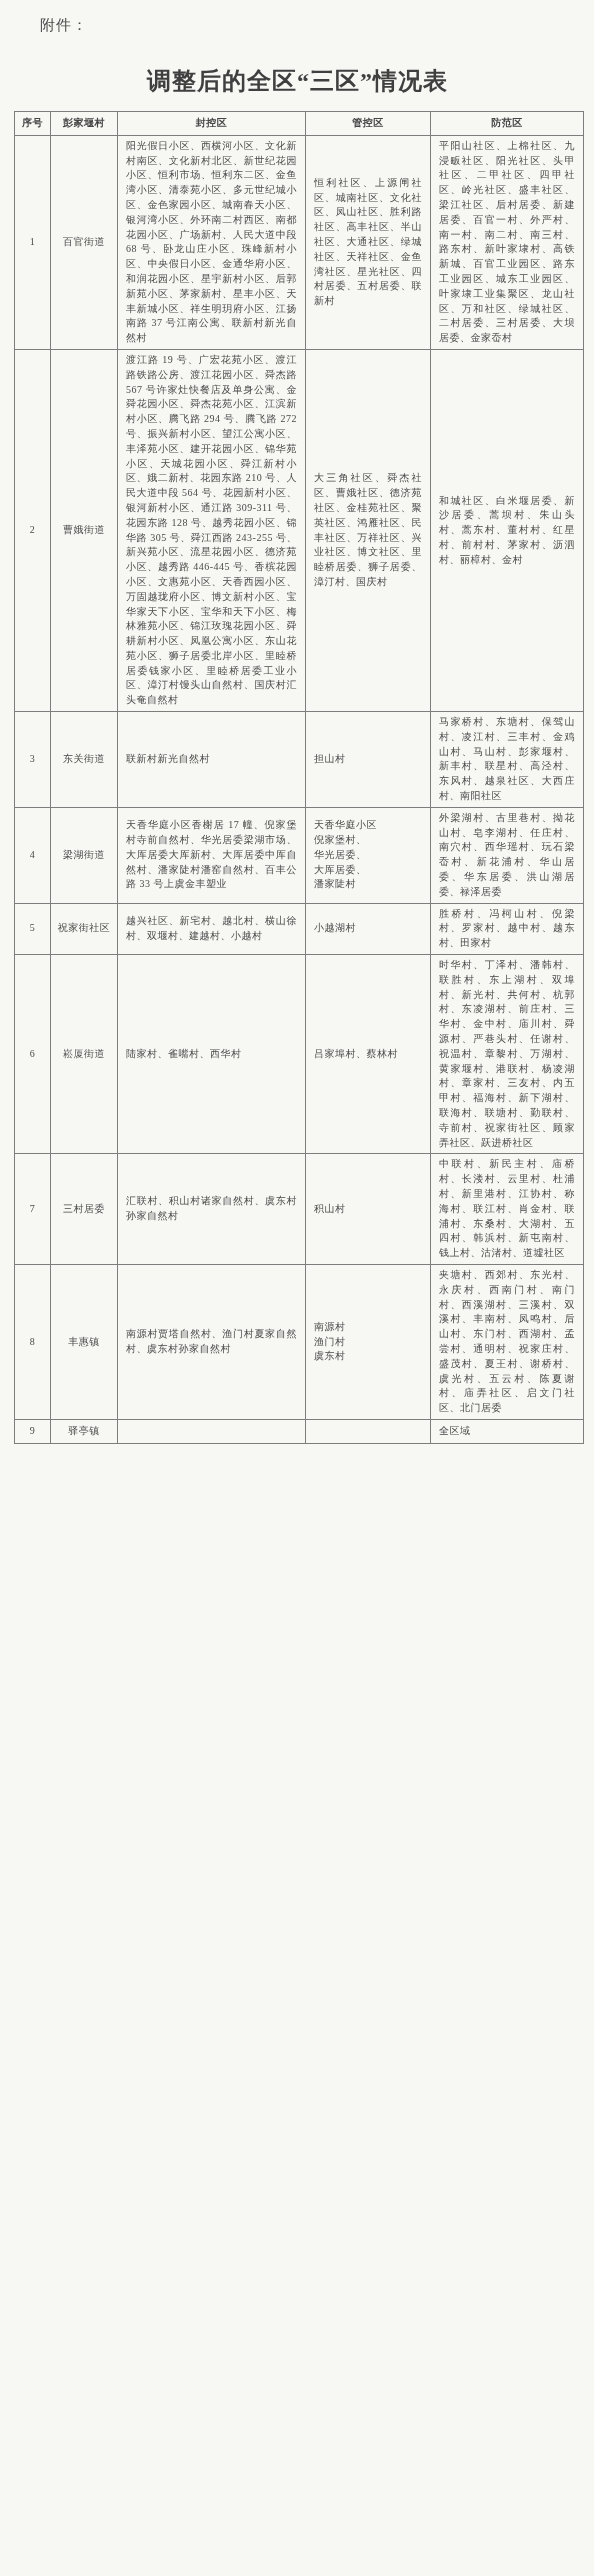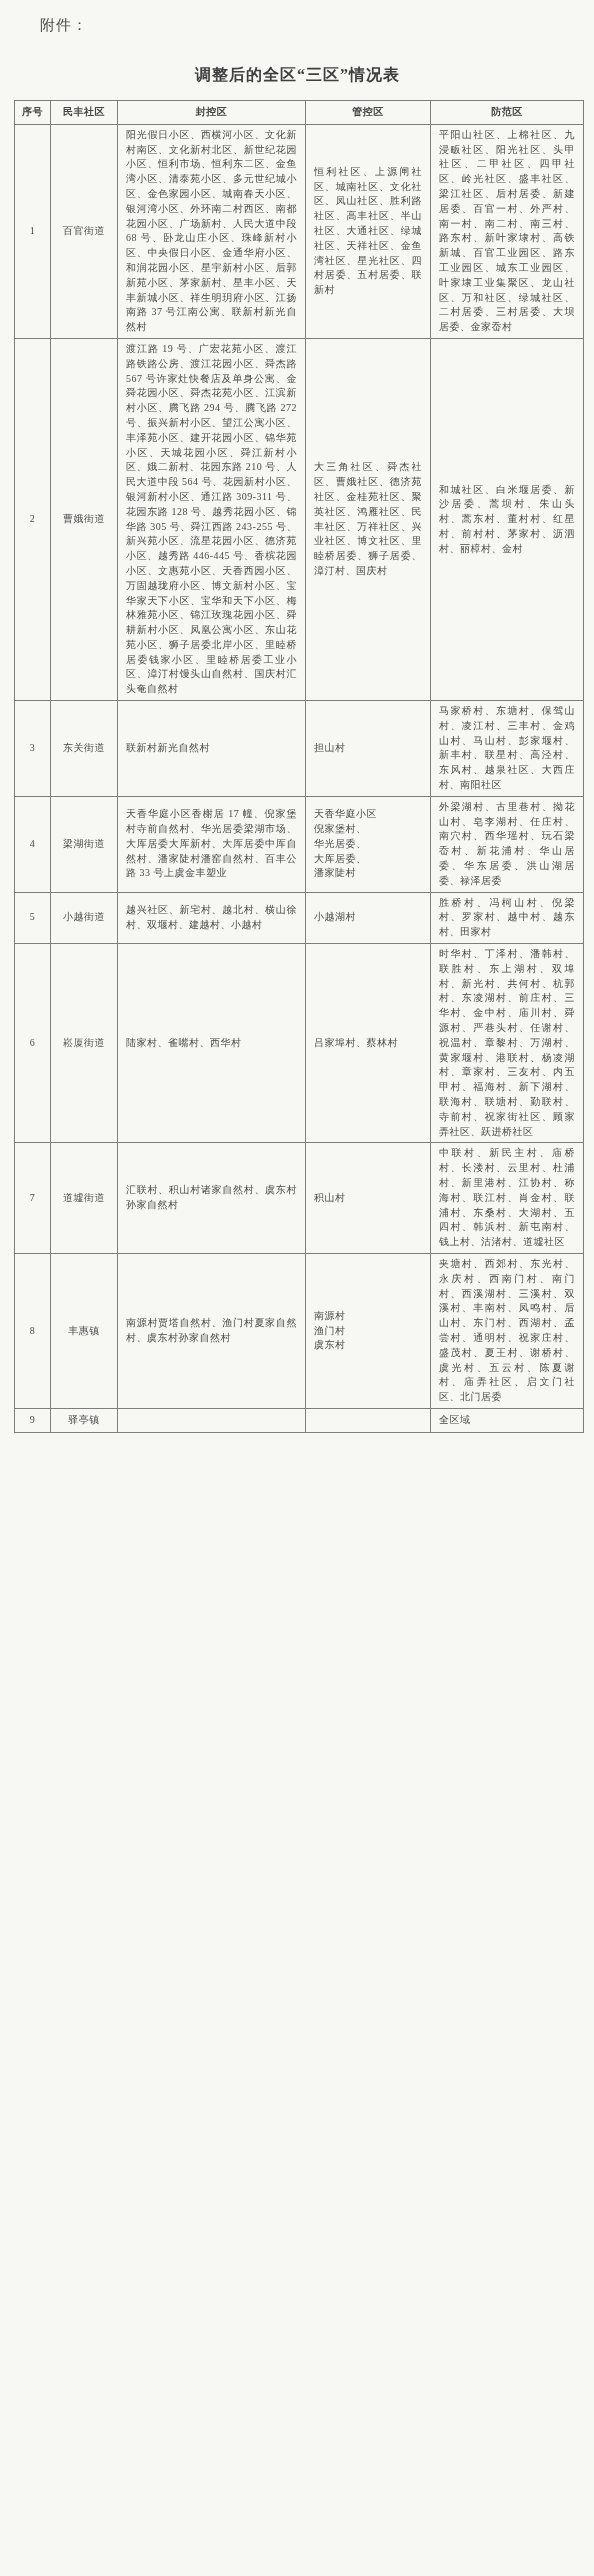--- a/index.html
+++ b/index.html
@@ -15,21 +15,21 @@
     box-sizing: border-box;
     padding: 12px 0 30px 0;
     background: #f7f7f4;
   }
   .attachment {
     font-size: 15px;
     letter-spacing: 1px;
     margin: 4px 13px 30px 40px;
   }
   .doc-title {
-    font-size: 16px;
+    font-size: 24px;
     font-weight: bold;
     letter-spacing: 1px;
     text-align: center;
     width: 569px;
     margin: 0 auto 14px auto;
     color: #3f3f3f;
   }
   table.zone-table {
     border-collapse: collapse;
     table-layout: fixed;
@@ -80,21 +80,21 @@
     <colgroup>
       <col style="width:36px">
       <col style="width:67px">
       <col style="width:188px">
       <col style="width:125px">
       <col style="width:153px">
     </colgroup>
     <thead>
       <tr>
         <th>序号</th>
-        <th>民丰社区</th>
+        <th>彭家堰村</th>
         <th>封控区</th>
         <th>管控区</th>
         <th>防范区</th>
       </tr>
     </thead>
     <tbody>
         <tr>
     <td class="c-seq">1</td>
     <td class="c-town">百官街道</td>
     <td class="c-zone">阳光假日小区、西横河小区、文化新村南区、文化新村北区、新世纪花园小区、恒利市场、恒利东二区、金鱼湾小区、清泰苑小区、多元世纪城小区、金色家园小区、城南春天小区、银河湾小区、外环南二村西区、南都花园小区、广场新村、人民大道中段 68 号、卧龙山庄小区、珠峰新村小区、中央假日小区、金通华府小区、和润花园小区、星宇新村小区、后郭新苑小区、茅家新村、星丰小区、天丰新城小区、祥生明玥府小区、江扬南路 37 号江南公寓、联新村新光自然村</td>
@@ -121,35 +121,35 @@
     <td class="c-zone">天香华庭小区香榭居 17 幢、倪家堡村寺前自然村、华光居委梁湖市场、大厍居委大厍新村、大厍居委中厍自然村、潘家陡村潘窑自然村、百丰公路 33 号上虞金丰塑业</td>
     <td class="c-zone">天香华庭小区
 倪家堡村、
 华光居委、
 大厍居委、
 潘家陡村</td>
     <td class="c-zone">外梁湖村、古里巷村、拗花山村、皂李湖村、任庄村、南穴村、西华瑶村、玩石梁岙村、新花浦村、华山居委、华东居委、洪山湖居委、禄泽居委</td>
   </tr>
         <tr>
     <td class="c-seq">5</td>
-    <td class="c-town">小越街道</td>
+    <td class="c-town">祝家街社区</td>
     <td class="c-zone">越兴社区、新宅村、越北村、横山徐村、双堰村、建越村、小越村</td>
     <td class="c-zone">小越湖村</td>
     <td class="c-zone">胜桥村、冯柯山村、倪梁村、罗家村、越中村、越东村、田家村</td>
   </tr>
         <tr>
     <td class="c-seq">6</td>
     <td class="c-town">崧厦街道</td>
     <td class="c-zone">陆家村、雀嘴村、西华村</td>
     <td class="c-zone">吕家埠村、蔡林村</td>
     <td class="c-zone">时华村、丁泽村、潘韩村、联胜村、东上湖村、双埠村、新光村、共何村、杭郭村、东凌湖村、前庄村、三华村、金中村、庙川村、舜源村、严巷头村、任谢村、祝温村、章黎村、万湖村、黄家堰村、港联村、杨凌湖村、章家村、三友村、内五甲村、福海村、新下湖村、联海村、联塘村、勤联村、寺前村、祝家街社区、顾家弄社区、跃进桥社区</td>
   </tr>
         <tr>
     <td class="c-seq">7</td>
-    <td class="c-town">道墟街道</td>
+    <td class="c-town">三村居委</td>
     <td class="c-zone">汇联村、积山村诸家自然村、虞东村孙家自然村</td>
     <td class="c-zone">积山村</td>
     <td class="c-zone">中联村、新民主村、庙桥村、长溇村、云里村、杜浦村、新里港村、江协村、称海村、联江村、肖金村、联浦村、东桑村、大湖村、五四村、韩浜村、新屯南村、钱上村、沽渚村、道墟社区</td>
   </tr>
         <tr>
     <td class="c-seq">8</td>
     <td class="c-town">丰惠镇</td>
     <td class="c-zone">南源村贾塔自然村、渔门村夏家自然村、虞东村孙家自然村</td>
     <td class="c-zone">南源村
 渔门村

